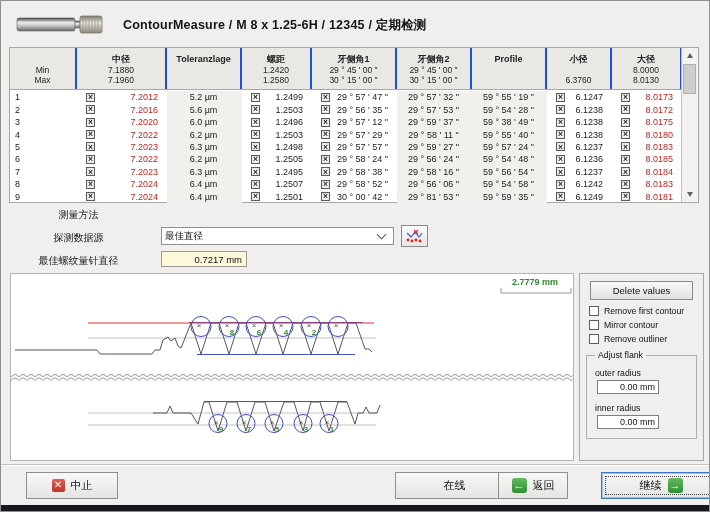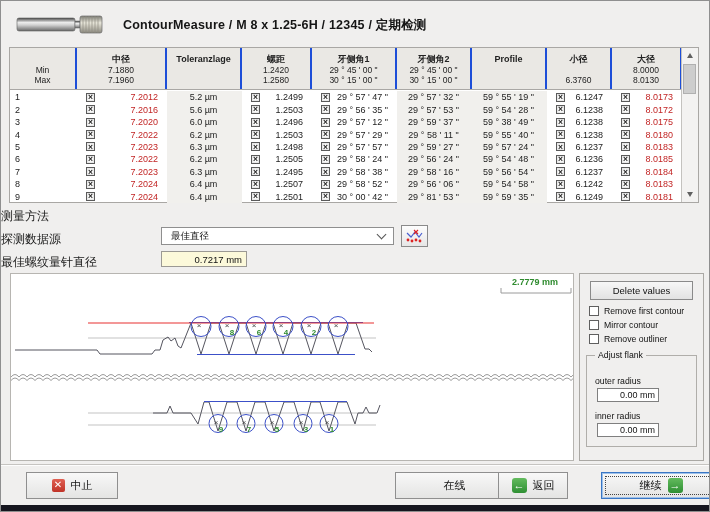--- a/index.html
+++ b/index.html
@@ -29,40 +29,40 @@
 
   
   .vscroll { position:absolute; top:0; right:0; width:17px; height:154px; background:#f3f2f1; border-left:1px solid #c4c2bf; }
   .sb-btn { position:absolute; left:0; width:16px; height:15px; display:flex; align-items:center; justify-content:center; background:#f3f2f1; }
   .sb-up { top:0; } .sb-down { bottom:0; }
   .tri-up { width:0; height:0; border-left:3.5px solid transparent; border-right:3.5px solid transparent; border-bottom:5px solid #606060; }
   .tri-down { width:0; height:0; border-left:3.5px solid transparent; border-right:3.5px solid transparent; border-top:5px solid #606060; }
   .sb-thumb { position:absolute; left:1px; right:2px; top:16px; height:30px; background:#cdcdcd; border:1px solid #b0b0b0; }
 
   
-  .flabel { position:absolute; left:0; width:155px; text-align:left; font-size:12px; color:#1a1a1a; }
+  .flabel { position:absolute; left:0; width:155px; text-align:center; font-size:10px; color:#1a1a1a; }
   .field { position:absolute; border:1px solid #9b9994; background:var(--yellow,#fcf9da); font-size:9.5px; color:#111; padding:0 4px; display:flex; align-items:center; }
   .field.right { justify-content:flex-end; }
   .combo { position:absolute; left:160px; top:226px; width:233px; height:18px; border:1px solid #8f8f8f; background:#fff; display:flex; align-items:center; }
-  .combo-val { flex:1; font-size:9.5px; padding-left:9px; color:#111; }
+  .combo-val { flex:1; font-size:9.5px; padding-left:3px; color:#111; }
   .chev { width:7px; height:7px; border-right:1.6px solid #555; border-bottom:1.6px solid #555; transform:rotate(45deg); margin-right:8px; margin-top:-3px; }
   .icon-btn { position:absolute; left:400px; top:224px; width:27px; height:22px; border:1px solid #8a8a8a; background:linear-gradient(#fdfdfd,#e6e6e6); display:flex; align-items:center; justify-content:center; }
 
   
   .plot { position:absolute; left:9px; top:272px; width:564px; height:188px; background:#fff; border:1px solid #b7b5b1; }
 
   
   .panel { position:absolute; left:578px; top:272px; width:125px; height:188px; border:1px solid #aaa8a4; background:#f0efee; }
   .btn-small { display:block; margin:7px auto 6px; width:103px; height:19px; border:1px solid #8a8a8a; background:linear-gradient(#f7f7f7,#e2e2e2); font-size:9.5px; color:#111; text-align:center; line-height:17px; }
   .pcheck { display:flex; align-items:center; gap:5px; margin:0 0 4px 9px; }
   .pbox { width:10px; height:10px; border:1px solid #5f5f5f; background:#fff; }
   .plab { font-size:8.7px; color:#111; }
   .fgroup { margin:6px 6px 0 6px; border:1px solid #b0aeaa; padding:0 6px 9px 6px; }
   .fgroup legend { font-size:8.7px; color:#111; padding:0 3px; margin-left:2px; }
-  .rlab { font-size:8.7px; color:#111; margin:16px 0 2px 2px; }
+  .rlab { font-size:8.7px; color:#111; margin:8px 0 2px 2px; }
   .rinput { width:62px; height:14px; border:1px solid #7f7f7f; background:#fff; font-size:9px; text-align:right; padding-right:3px; display:block; margin-left:4px; line-height:12px; color:#111; }
 
   
   .footer-sep { position:absolute; left:0; right:0; top:463px; border-top:1px solid #c6c4c1; border-bottom:1px solid #fdfdfd; }
   .btn { position:absolute; top:471px; height:27px; border:1px solid #8f8f8f; background:linear-gradient(#f8f8f8,#e4e4e3); font-size:11px; color:#111; display:flex; align-items:center; justify-content:center; gap:6px; }
   .btn-abort { left:25px; width:92px; }
   .btn-online { left:394px; width:119px; }
   .btn-back { left:497px; width:70px; }
   .btn-next { left:600px; width:120px; border:1px solid #3a76c4; box-shadow:inset 0 0 0 1px #9dc1ea; outline:1px dotted #444; outline-offset:-5px; }
   .ic-red { width:13px; height:13px; border-radius:2px; background:linear-gradient(#e06052,#c03328); color:#fff; font-size:10px; font-weight:bold; line-height:12px; text-align:center; }

